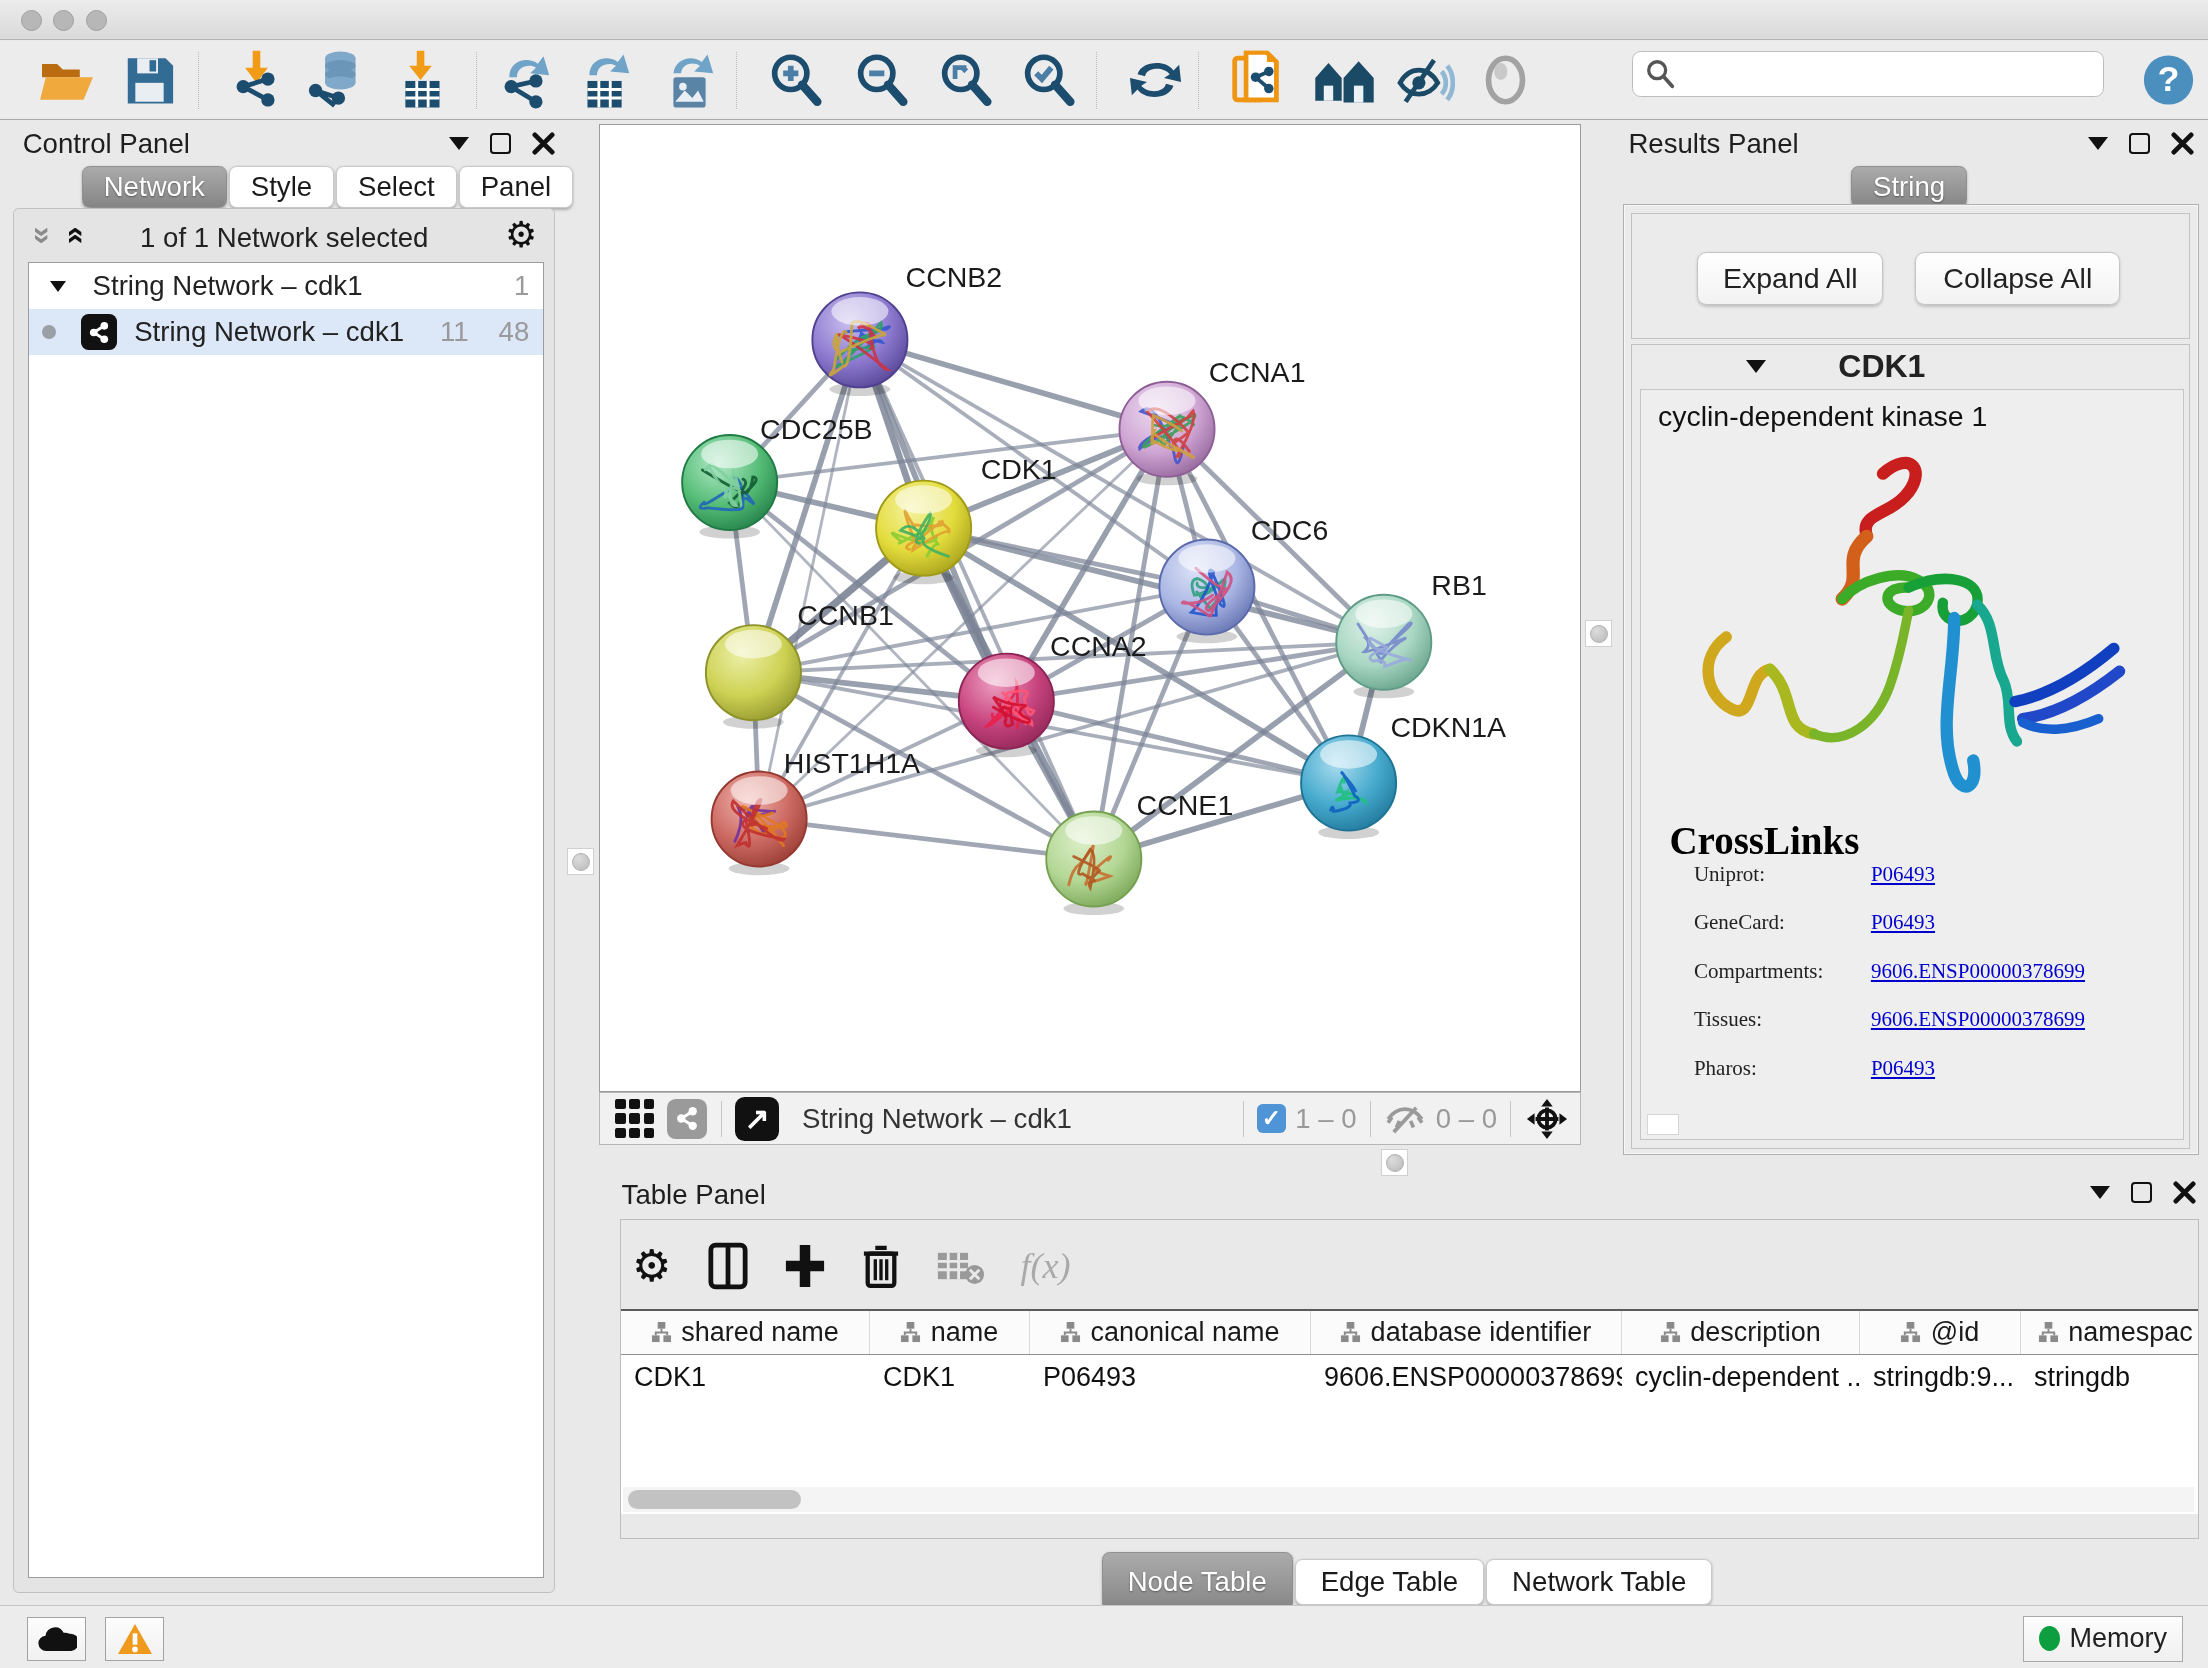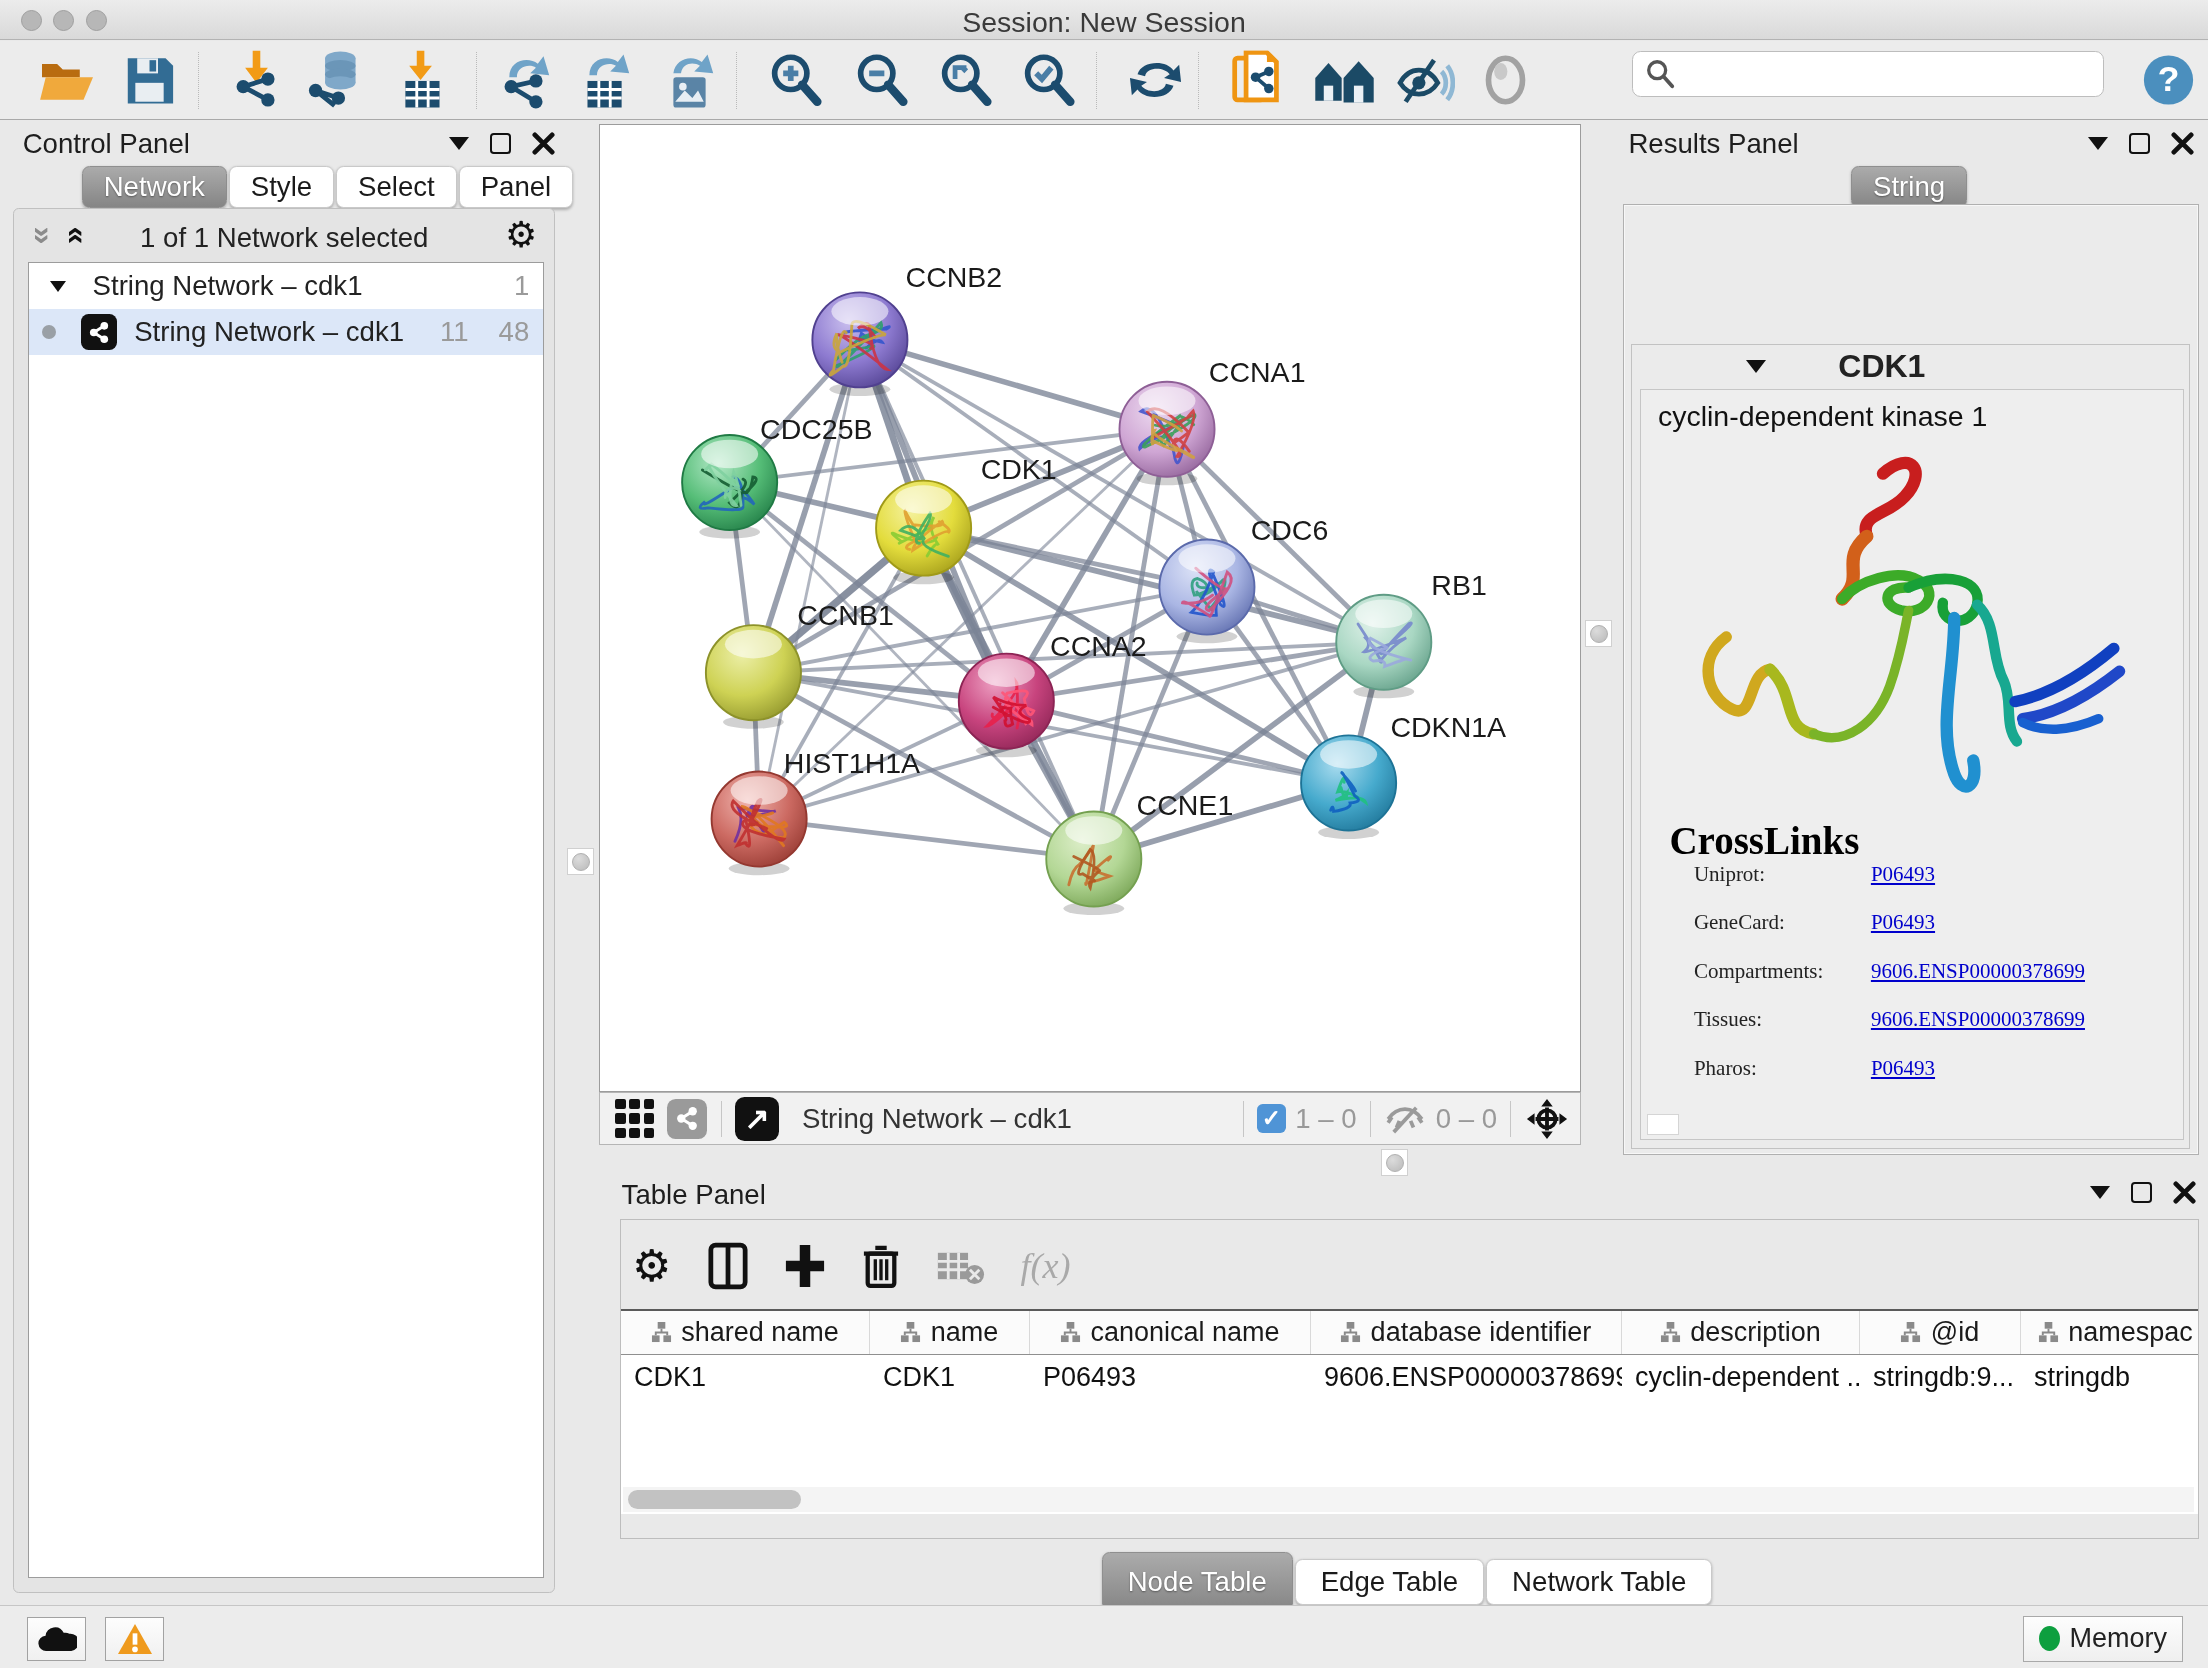--- a/index.html
+++ b/index.html
@@ -145,21 +145,20 @@
   .mem-dot { width:21px; height:25px; border-radius:50%; background:#0d9f3f; }
   svg { display:block; }
 </style>
 </head>
 <body>
 
 <div class="titlebar">
   <span class="tl" style="left:21px"></span>
   <span class="tl" style="left:53px"></span>
   <span class="tl" style="left:86px"></span>
-  <div class="title-text">Session: New Session</div>
 </div>
 
 <div class="toolbar">
 
   <span class="tb-ico" style="left:38px">
     <svg width="59" height="51" viewBox="0 0 62 54">
       <path d="M4 10 h16 l6 6 h18 v8 H4z" fill="#b96c10"></path>
       <path d="M8 24 h50 l-10 24 H2z" fill="#f0a93c"></path>
     </svg>
     </span>
@@ -618,20 +617,24 @@
     <span class="caret-down"></span>
     <span class="float-btn"></span>
     <svg width="23" height="23" viewBox="0 0 24 24">
       <path d="M3 3 L21 21 M21 3 L3 21" stroke="#111" stroke-width="5" stroke-linecap="round"></path>
       </svg>
   </div>
   <div class="rp-tabwrap">
     <span class="tab selected">String</span>
   </div>
   <div class="rp-outer">
+    <div class="rp-btnbar">
+      <span class="rp-btn" style="left:65px; width:186px">Expand All</span>
+      <span class="rp-btn" style="left:283px; width:205px">Collapse All</span>
+    </div>
     <div class="cdk-box">
       <div class="cdk-head">
         <span class="caret-down" style="margin-left:114px"></span>
         <span class="cdk-title">CDK1</span>
       </div>
       <div class="cdk-inner">
         <div class="cdk-desc">cyclin-dependent kinase 1</div>
         <svg class="protein-img" width="485" height="361" viewBox="0 0 510 380" fill="none" stroke-linecap="round">
           <path d="M225 28 C255 2, 272 26, 248 52 C230 72, 200 70, 208 94" stroke="#c81e1e" stroke-width="13"></path>
           <path d="M208 94 C178 120, 208 136, 182 160" stroke="#d2601a" stroke-width="14"></path>

